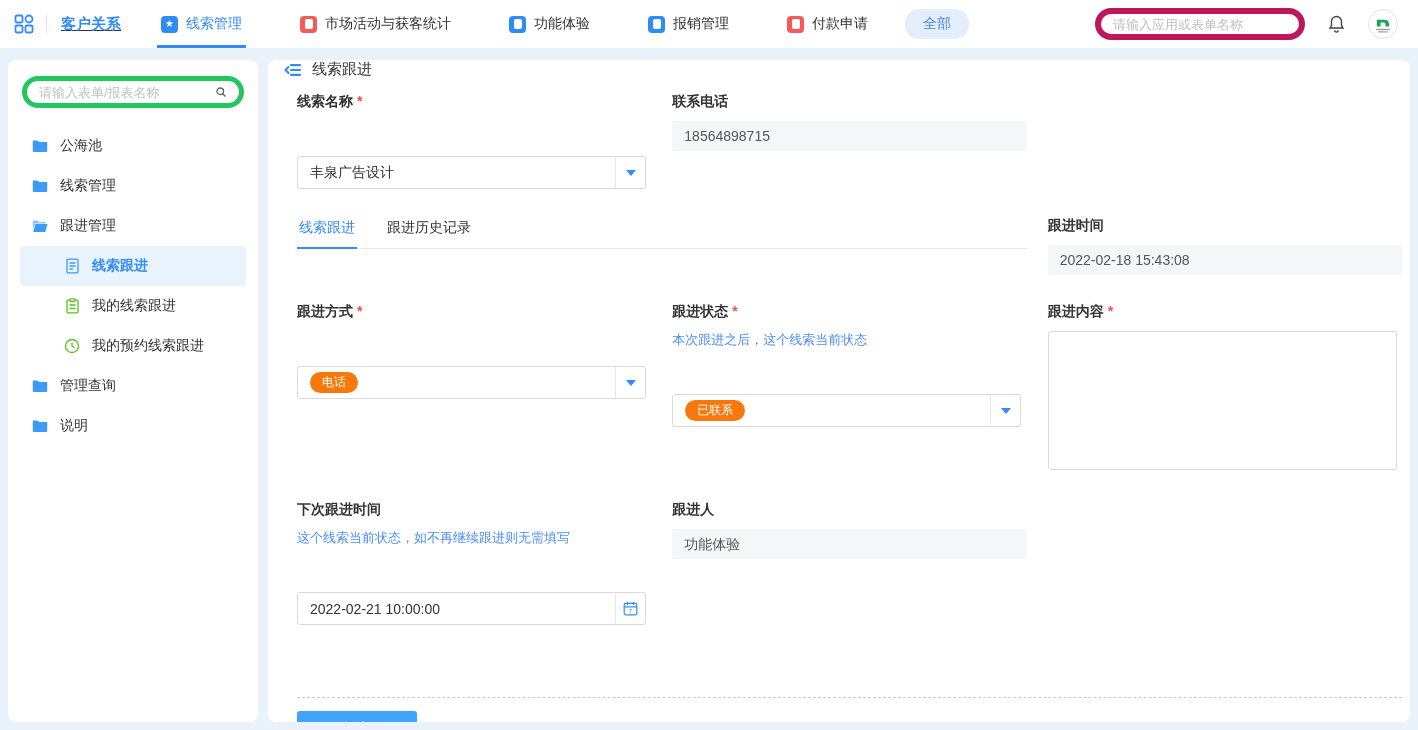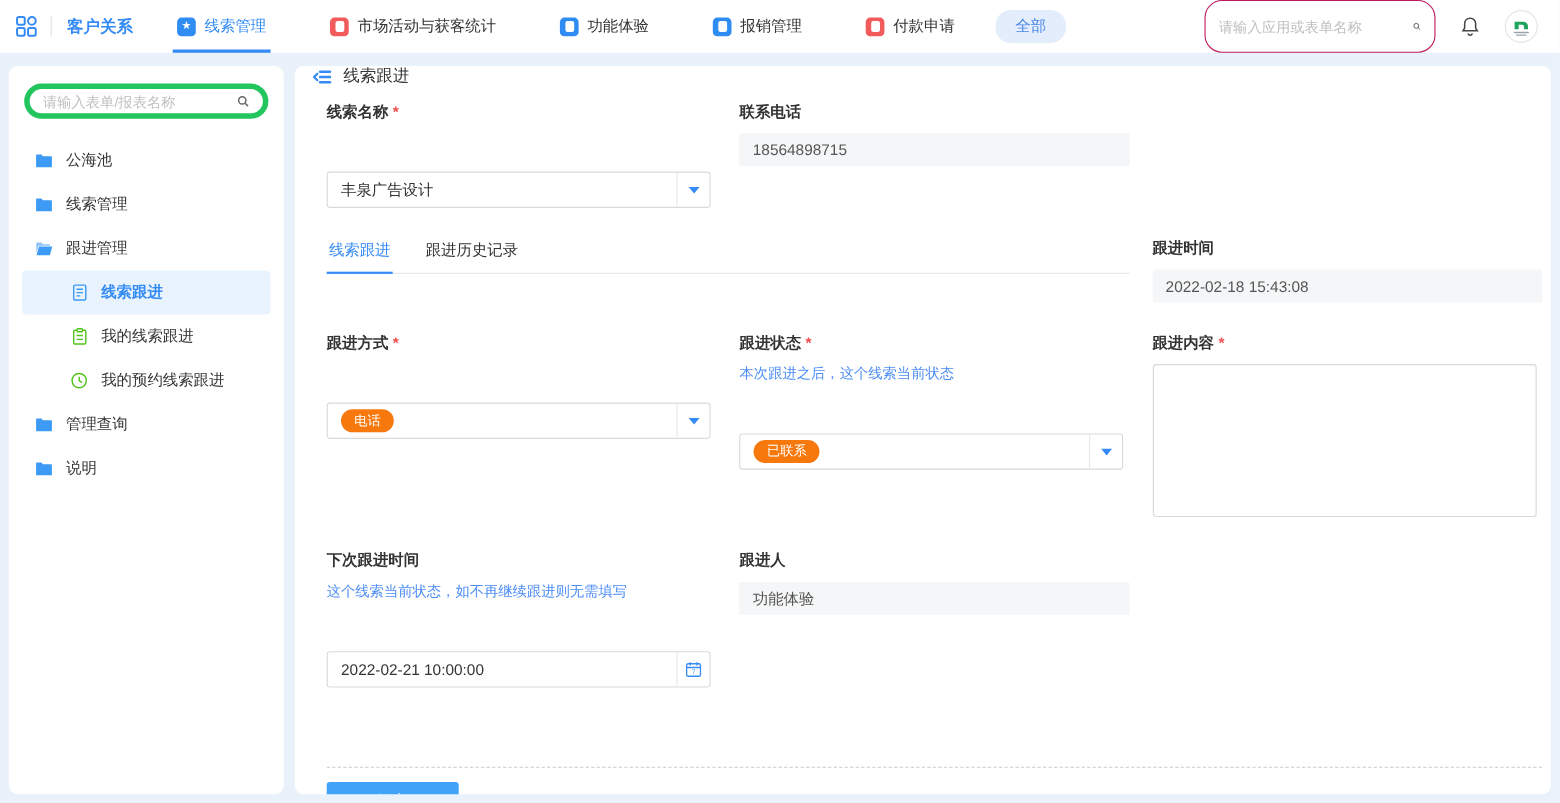--- a/index.html
+++ b/index.html
@@ -1,31 +1,31 @@
 <!DOCTYPE html>
 <html><head>
 <meta charset="utf-8">
 <style>
   * { margin:0; padding:0; box-sizing:border-box; }
   html,body { width:1418px; height:730px; overflow:hidden; }
   body { font-family:"Liberation Sans","DejaVu Sans",sans-serif; background:#e9f1fb; font-size:14px; color:#333; }
 
   
   .top-header { height:48px; background:#fff; display:flex; align-items:center; padding:0 20px 0 14px; position:relative; }
-  .hleft { display:flex; align-items:center; }
+  .hleft { display:flex; align-items:center;text-decoration:underline; }
   .vdiv { width:1px; height:18px; background:#e0e0e0; margin:0 14px 0 12px; }
   .workspace { color:#358bf5; font-weight:bold; font-size:15px; cursor:pointer; }
   .top-nav { display:flex; align-items:center; height:48px; margin-left:36px; }
   .nav-item { display:flex; align-items:center; height:48px; padding:0 4px; margin-right:50px; cursor:pointer; position:relative; color:#333; }
   .nav-item .appicon { width:17px; height:17px; border-radius:4px; margin-right:8px; display:flex; align-items:center; justify-content:center; color:#fff; font-size:10px; line-height:1; }
   .appicon .inner-doc { width:8px; height:10px; background:#fff; border-radius:2px; }
   .nav-item.active { color:#358bf5; }
   .nav-item.active::after { content:""; position:absolute; left:0; right:0; bottom:0; height:3px; background:#358bf5; }
   .pill-all { background:#e3edfb; color:#4a87e8; border-radius:14px; padding:6px 18px; font-size:14px; margin-left:18px; cursor:pointer; }
-  .hsearch { margin-left:auto; width:210px; height:48px; border:1px solid #be185d; border-radius:16px; display:flex; align-items:center; padding:0 12px; }
+  .hsearch { margin-left:auto; width:210px; height:32px; border:6px solid #be185d; border-radius:16px; display:flex; align-items:center; padding:0 12px; }
   .hsearch input { border:none; outline:none; flex:1; font-size:13px; color:#333; background:transparent; font-family:inherit; }
   .hsearch input::placeholder { color:#bfbfbf; }
   .hicon { margin-left:22px; cursor:pointer; display:flex; align-items:center; }
   .avatar { width:30px; height:30px; border-radius:50%; border:1px solid #e3e3e3; background:#fff; display:flex; align-items:center; justify-content:center; overflow:hidden; }
 
   
   .content { display:flex; padding:12px 8px 8px 8px; height:682px; }
   .sidebar { width:250px; background:#fff; border-radius:8px; padding:14px 12px; flex-shrink:0; }
   .main-card { flex:1; background:#fff; border-radius:8px; margin-left:10px; overflow:hidden; display:flex; flex-direction:column; }
 

